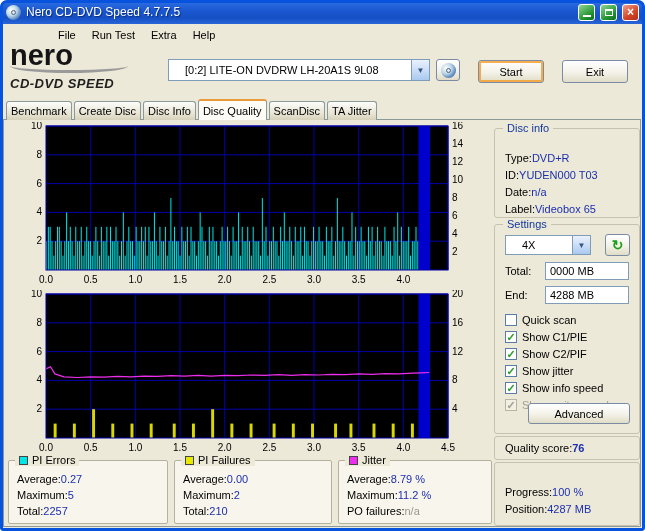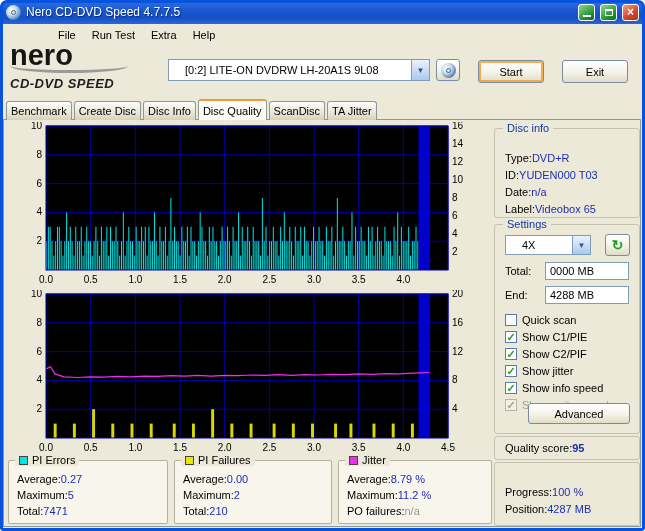--- a/index.html
+++ b/index.html
@@ -533,21 +533,21 @@
           <span class="cb checked">✓</span>
           <span class="cblabel">Show write speed</span>
         </div>
       </div>
     <div class="xp-btn" id="advanced-btn">Advanced</div>
   </div>
 
   <div class="groupbox" id="g-quality">
     <div class="irow">
       <span class="lbl">Quality score:</span>
-      <span class="val">95</span>
+      <span class="val">76</span>
     </div>
   </div>
 
   <div class="groupbox" id="g-progress">
     <div class="rows" id="progress-rows">
         <div class="irow">
           <span class="lbl">Progress:</span>
           <span class="val">100 %</span>
         </div>
         <div class="irow">
@@ -566,21 +566,21 @@
         <div class="irow">
           <span class="lbl">Average:</span>
           <span class="val">0.27</span>
         </div>
         <div class="irow">
           <span class="lbl">Maximum:</span>
           <span class="val">5</span>
         </div>
         <div class="irow">
           <span class="lbl">Total:</span>
-          <span class="val">7471</span>
+          <span class="val">2257</span>
         </div>
       </div>
   </div>
   <div class="stat" id="stat-1">
     <span class="legend">
         <span class="chip" style="background: rgb(232, 232, 0);"></span>
         <span class="stitle">PI Failures</span>
       </span>
     <div class="rows">
         <div class="irow">

